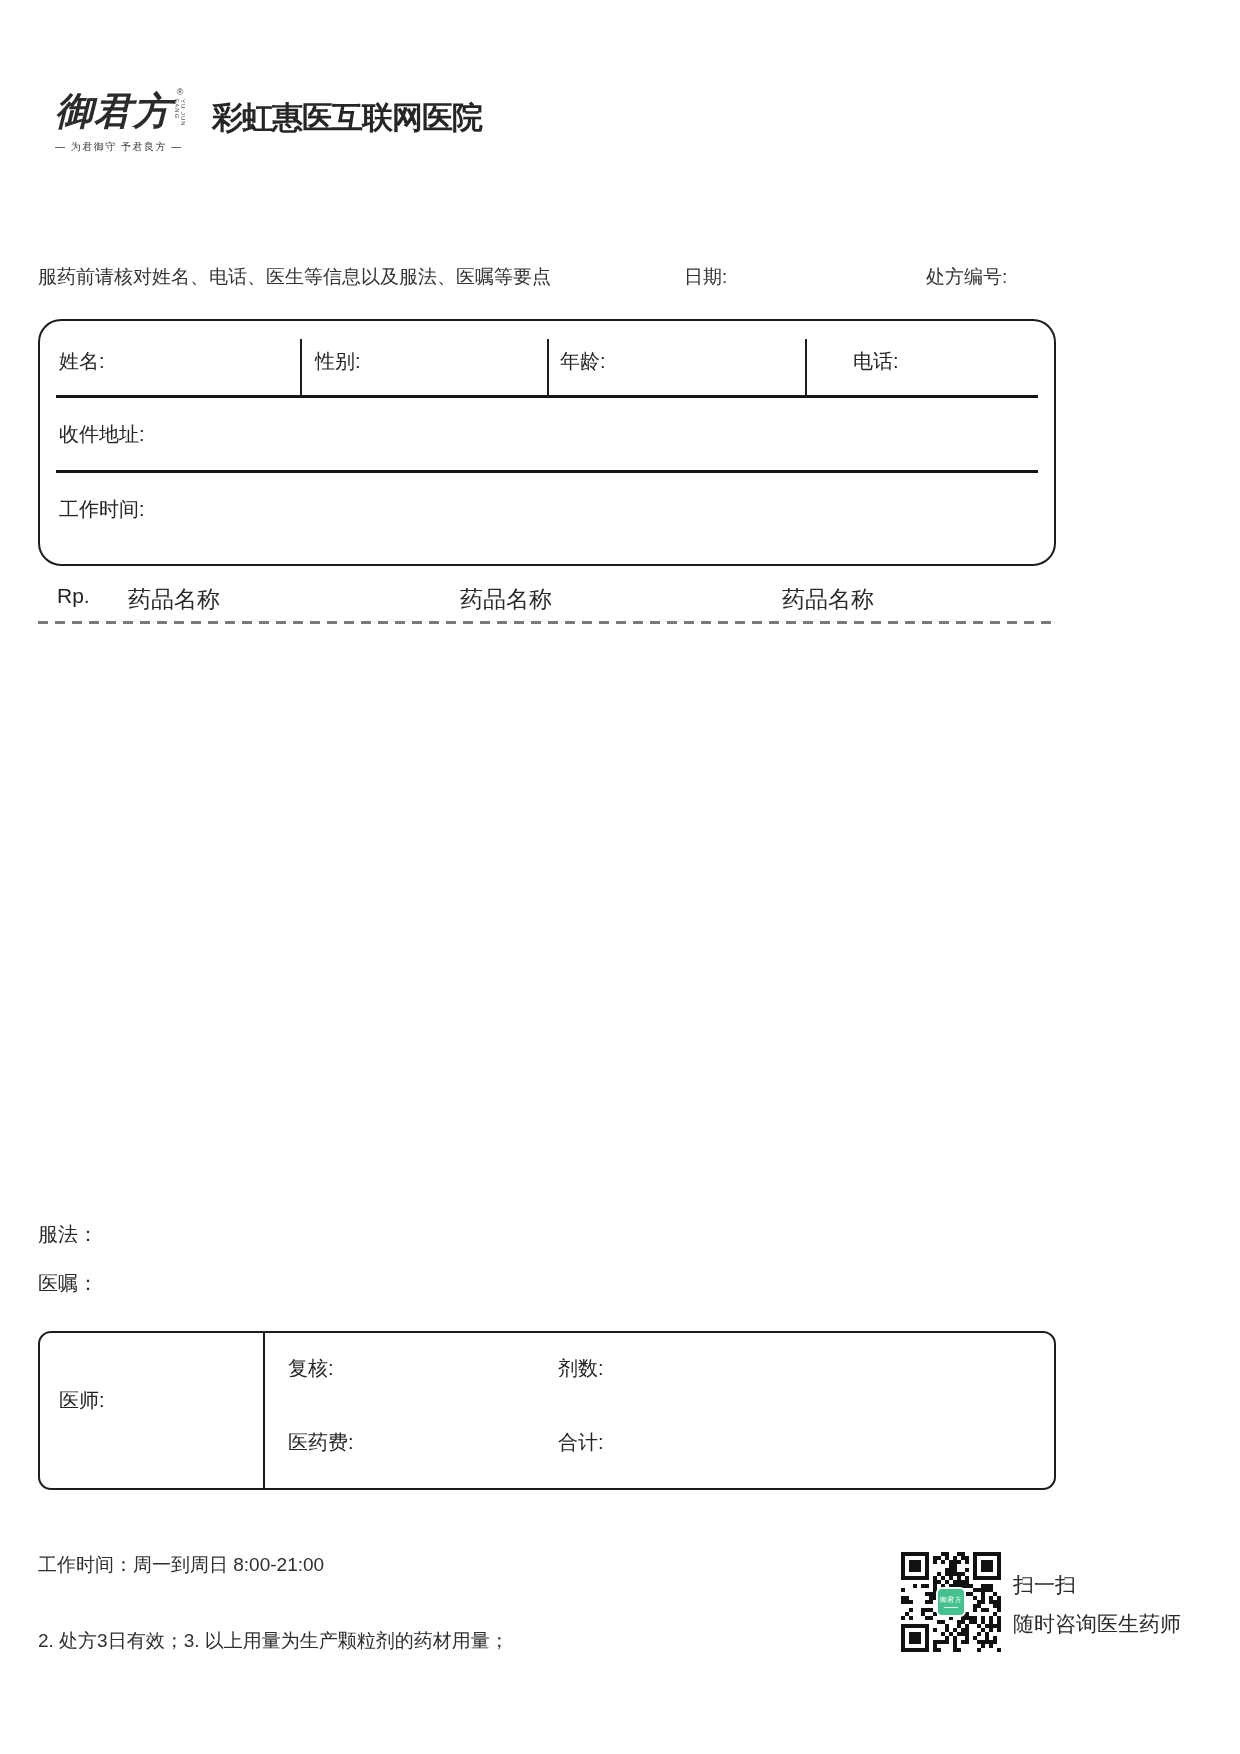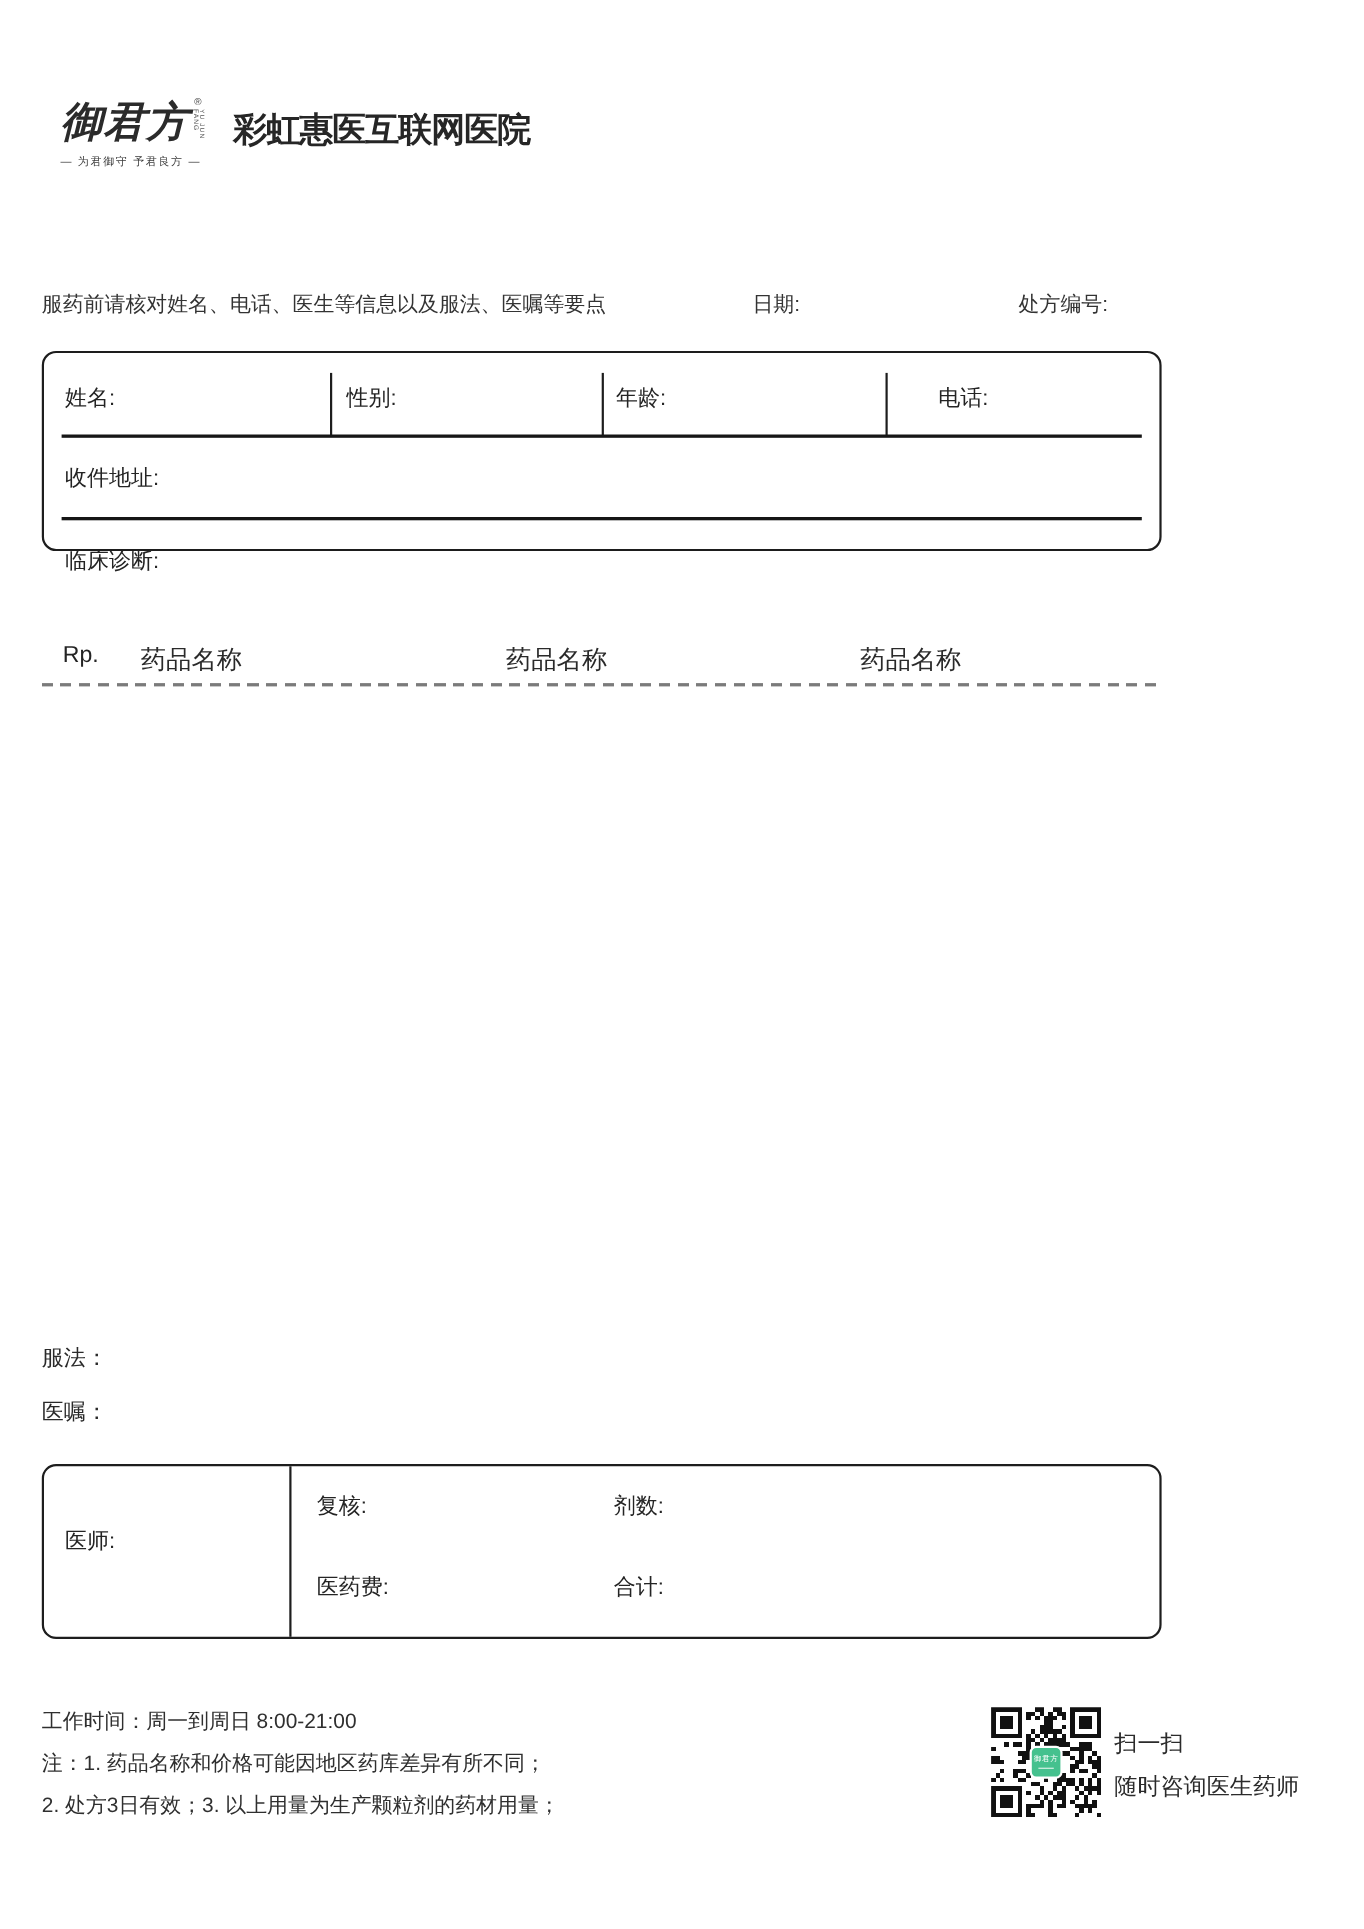--- a/index.html
+++ b/index.html
@@ -35,22 +35,22 @@
     font-size:31px;font-weight:900;color:#262626;letter-spacing:-1px;
     font-family:"Liberation Sans", sans-serif;
   }
   
   .notice{position:absolute;top:264px;left:0;width:100%;height:26px;font-size:19px;color:#333;}
   .notice-text{position:absolute;left:38px;}
   .date-label{position:absolute;left:661px;margin-left:23px;}
   .rx-label{position:absolute;left:926px;}
   
   .patient-box{
-    position:absolute;left:38px;top:319px;width:1018px;height:182px;
-    border:2.5px solid #1d1d1d;border-radius:13px;box-sizing:border-box;
+    position:absolute;left:38px;top:319px;width:1018px;height:247px;
+    border:2.5px solid #1d1d1d;border-radius:23px;box-sizing:border-box;
   }
   .patient-box .label{position:absolute;font-size:20px;color:#242424;white-space:nowrap;}
   .lbl-name{left:19px;top:27px;}
   .lbl-gender{left:275px;top:27px;}
   .lbl-age{left:520px;top:27px;}
   .lbl-phone{left:813px;top:27px;}
   .vdiv{position:absolute;top:18px;width:2px;height:57px;background:#1d1d1d;}
   .vdiv1{left:260px;} .vdiv2{left:507px;} .vdiv3{left:765px;}
   .hsep{position:absolute;left:16px;right:16px;height:2.5px;background:#161616;}
   .hsep1{top:74px;} .hsep2{top:149px;}
@@ -123,21 +123,21 @@
     <span class="label lbl-name">姓名:</span>
     <span class="label lbl-gender">性别:</span>
     <span class="label lbl-age">年龄:</span>
     <span class="label lbl-phone">电话:</span>
     <div class="vdiv vdiv1"></div>
     <div class="vdiv vdiv2"></div>
     <div class="vdiv vdiv3"></div>
     <div class="hsep hsep1"></div>
     <span class="label lbl-address">收件地址:</span>
     <div class="hsep hsep2"></div>
-    <span class="label lbl-diagnosis">临床诊断:</span>
+    <span class="label lbl-diagnosis">工作时间:</span>
   </div>
 
   <div class="rp-row">
     <span class="rp-label">Rp.</span>
     <span class="med-col med-col1">药品名称</span>
     <span class="med-col med-col2">药品名称</span>
     <span class="med-col med-col3">药品名称</span>
   </div>
   <div class="dashed-line"></div>
 
@@ -147,21 +147,20 @@
   <div class="signoff-box">
     <div class="signoff-vdiv"></div>
     <span class="label lbl-doctor">医师:</span>
     <span class="label lbl-review">复核:</span>
     <span class="label lbl-doses">剂数:</span>
     <span class="label lbl-fee">医药费:</span>
     <span class="label lbl-total">合计:</span>
   </div>
 
   <span class="work-hours">工作时间：周一到周日 8:00-21:00</span>
-  <span class="note-line1">注：1. 药品名称和价格可能因地区药库差异有所不同；</span>
   <span class="note-line2">2. 处方3日有效；3. 以上用量为生产颗粒剂的药材用量；</span>
 
   <div class="qr-wrap">
     <svg viewBox="0 0 100 100" xmlns="http://www.w3.org/2000/svg">
         <g fill="#111111">
           <rect x="0" y="0" width="4" height="4"></rect>
           <rect x="4" y="0" width="4" height="4"></rect>
           <rect x="8" y="0" width="4" height="4"></rect>
           <rect x="12" y="0" width="4" height="4"></rect>
           <rect x="16" y="0" width="4" height="4"></rect>

